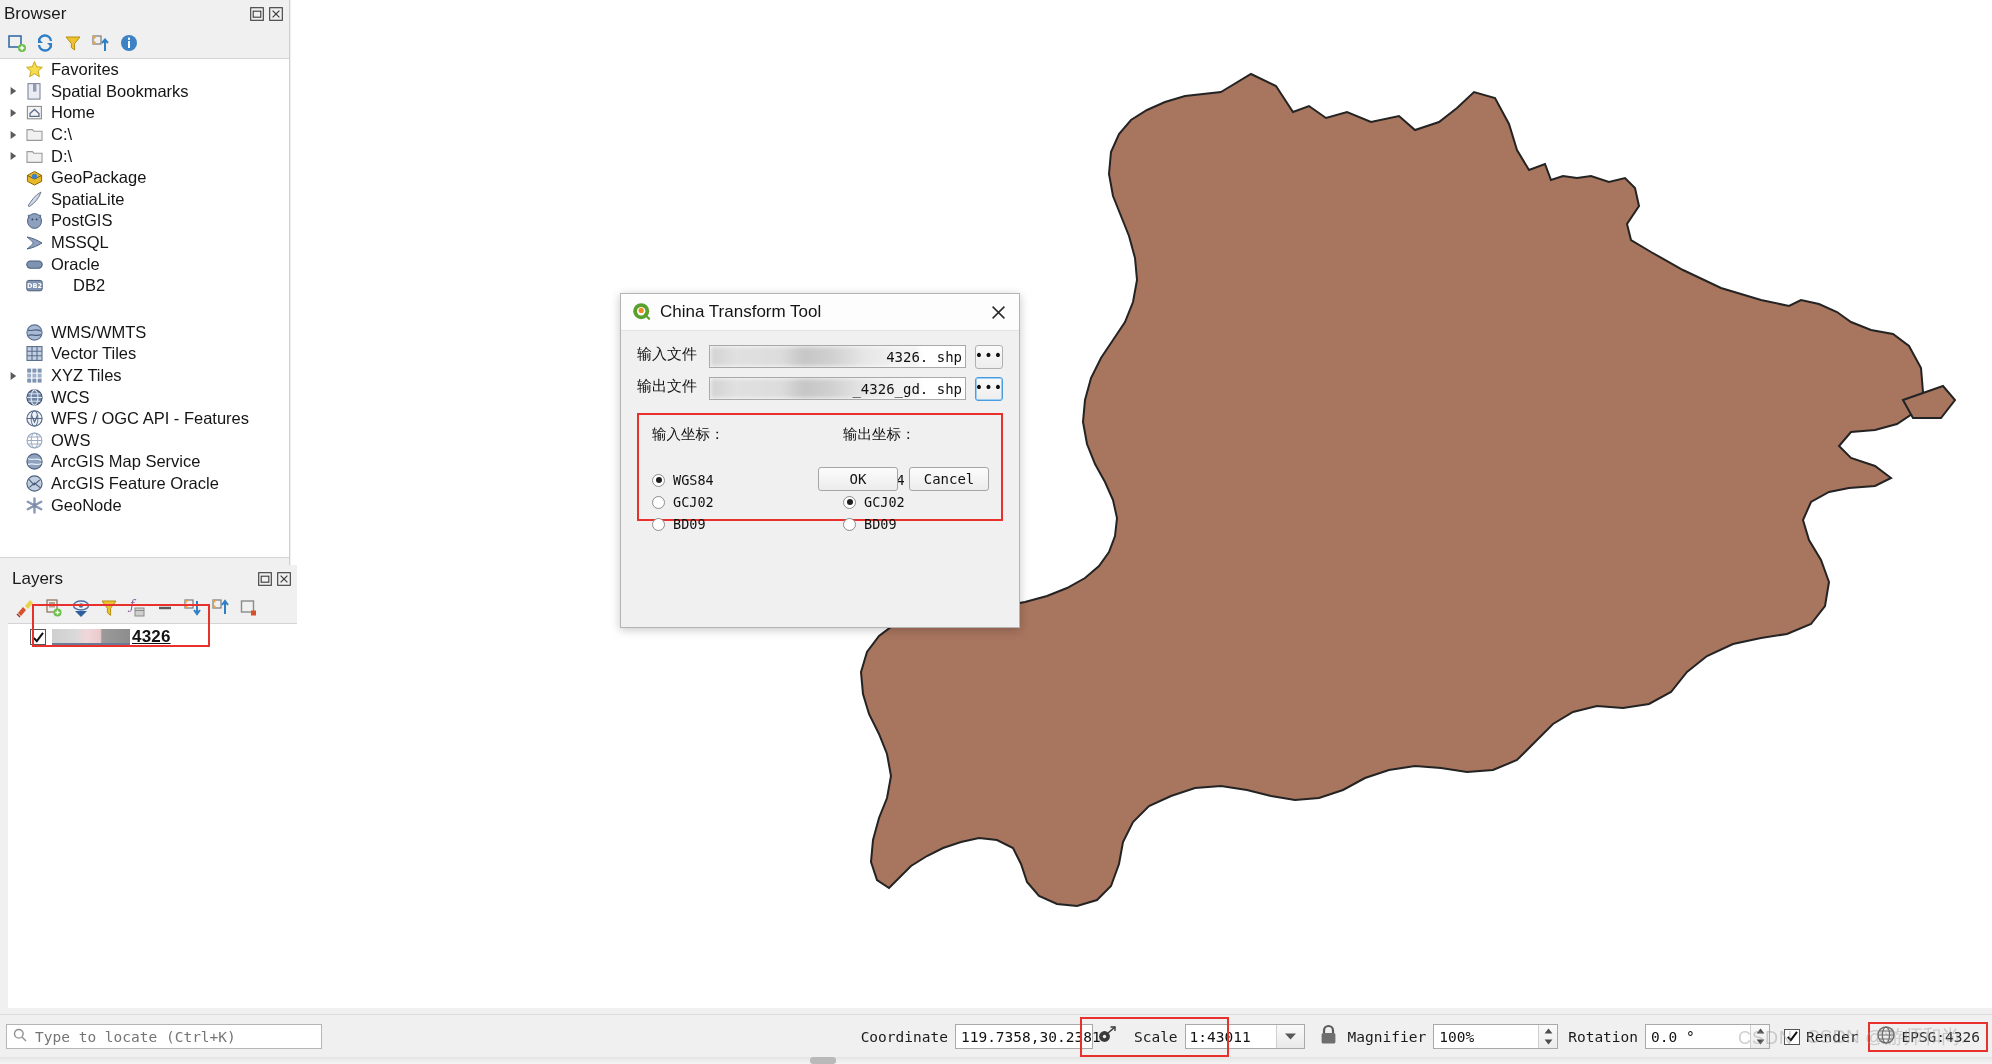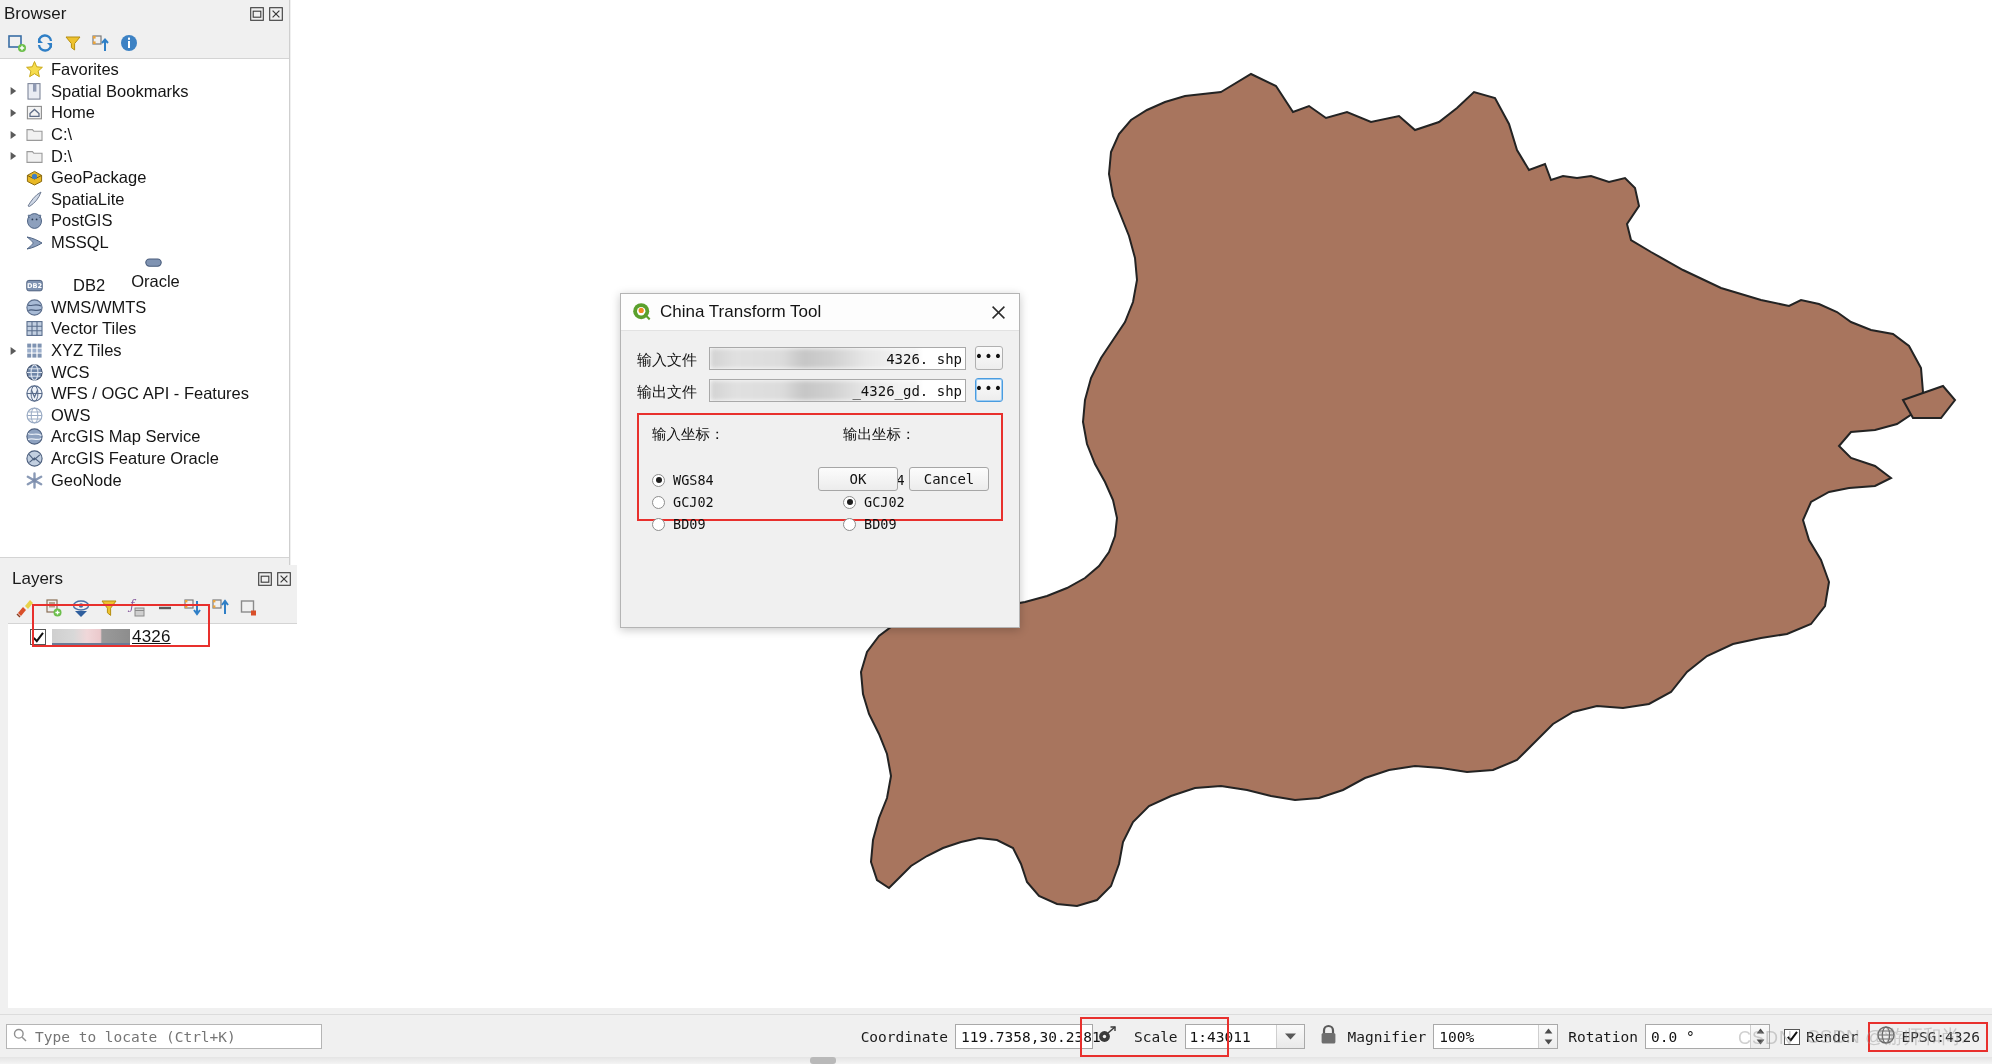--- a/index.html
+++ b/index.html
@@ -120,21 +120,21 @@
   .layer-check svg { display:block; }
   .layer-swatch {
     width: 78px; height: 16px;
     margin-right: 2px;
     background: linear-gradient(90deg,#cfcfcf 0%,#d8d8d8 28%,#f0d7d9 45%,#ebc9cc 62%,#9a9a9a 64%,#8d8d8d 100%);
     border-bottom: 2px solid #6b7a95;
     filter: blur(0.6px);
   }
   .layer-name {
     font-size: 17px; color: #141414;
-    font-weight: 400;
+    font-weight: 700;
     text-decoration: underline;
     letter-spacing: 0.2px;
   }
   
   .red-box {
     position: absolute;
     border: 2.5px solid #e8302d;
     pointer-events: none;
   }
 
@@ -171,21 +171,21 @@
     font-family: "Liberation Sans", sans-serif;
   }
   #dialog-close {
     width: 26px; height: 26px;
     display: flex; align-items: center; justify-content: center;
     cursor: pointer;
   }
   #dialog-body { position: relative; padding: 14px 16px 0 16px; }
 
   .field-row {
-    display: flex; align-items: flex-end;
+    display: flex; align-items: flex-start;
     margin-bottom: 7px;
     height: 25px;
   }
   .field-label {
     font-size: 15px;
     font-family: "DejaVu Sans", sans-serif;
     color: #121212;
     width: 72px; min-width: 72px;
     white-space: nowrap;
   }
@@ -701,38 +701,38 @@
           <span class="tree-label">PostGIS</span>
         </div>
         <div class="tree-item" style="padding-left: 22px;">
           <span class="tree-ico">
             <svg width="19" height="19" viewBox="0 0 19 19">
               <path d="M2 4 C8 5 13 7.6 17 10 C13 12.4 8 15 2 16 C6 12.8 8 11 8 10 C8 9 6 7.2 2 4 Z" fill="#8da0bd" stroke="#4f6484" stroke-width="1"></path>
             </svg>
           </span>
           <span class="tree-label">MSSQL</span>
         </div>
-        <div class="tree-item" style="padding-left: 22px; flex-direction: column;">
+        <div class="tree-item" style="padding-left: 22px;">
           <span class="tree-ico">
             <svg width="19" height="19" viewBox="0 0 19 19">
               <rect x="1.8" y="6" width="15.4" height="7.2" rx="3.6" fill="#7f93b2" stroke="#4a5d7c" stroke-width="1.1"></rect>
             </svg>
           </span>
           <span class="tree-label">Oracle</span>
         </div>
         <div class="tree-item" style="padding-left: 22px; gap: 22px;">
           <span class="tree-ico">
             <svg width="19" height="19" viewBox="0 0 19 19">
               <rect x="1.8" y="4.4" width="15.4" height="10.4" rx="2" fill="#7f93b2" stroke="#4a5d7c" stroke-width="1"></rect>
               <text x="9.5" y="12.2" font-family="DejaVu Sans, sans-serif" font-size="6.6" fill="#fff" text-anchor="middle" font-weight="bold">DB2</text>
             </svg>
           </span>
           <span class="tree-label">DB2</span>
         </div>
-        <div class="tree-item" style="padding-left: 22px;">
+        <div class="tree-item" style="padding-left: 22px; margin-top: 25px;">
           <span class="tree-ico">
             <svg width="19" height="19" viewBox="0 0 19 19">
               <circle cx="9.5" cy="9.5" r="7.6" fill="#a8bbd6" stroke="#5a6d8c" stroke-width="1.1"></circle>
               <path d="M3 7 C6 9 10 5 16 8 M3.4 12.4 C7 10.6 11 14 16 11.6" fill="none" stroke="#4a5d7c" stroke-width="1.1"></path>
             </svg>
           </span>
           <span class="tree-label">WMS/WMTS</span>
         </div>
         <div class="tree-item" style="padding-left: 22px;">
           <span class="tree-ico">

